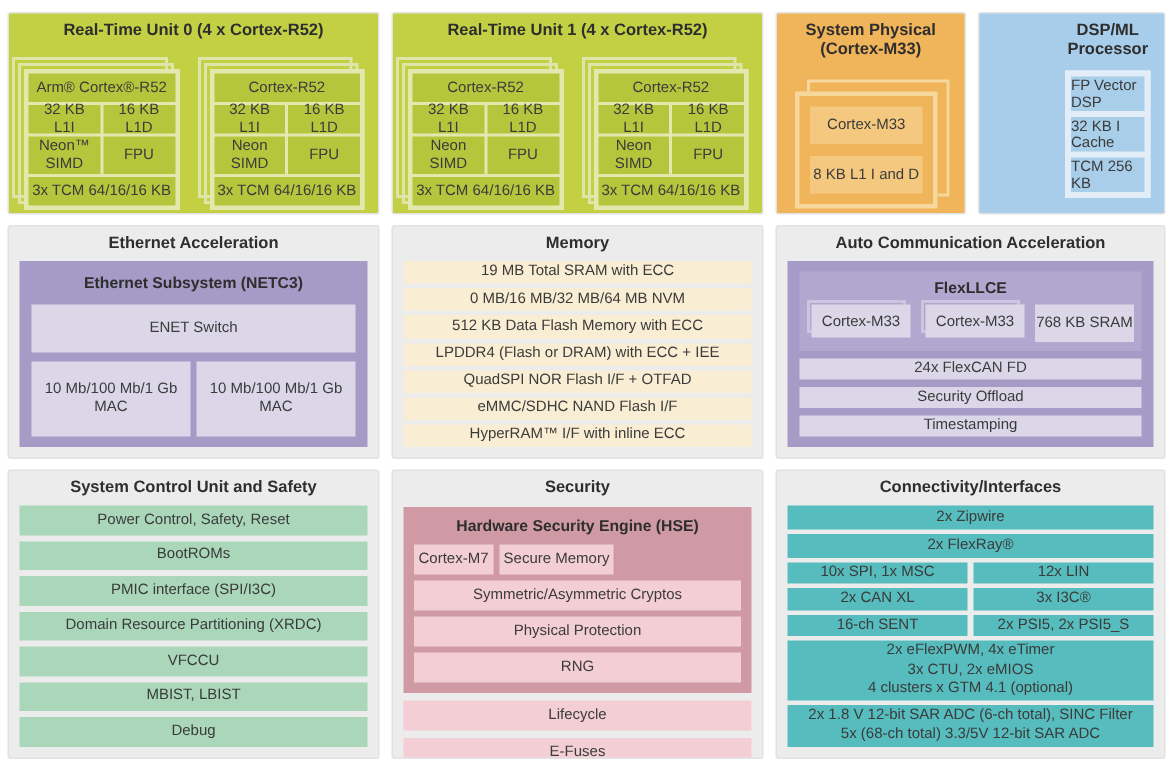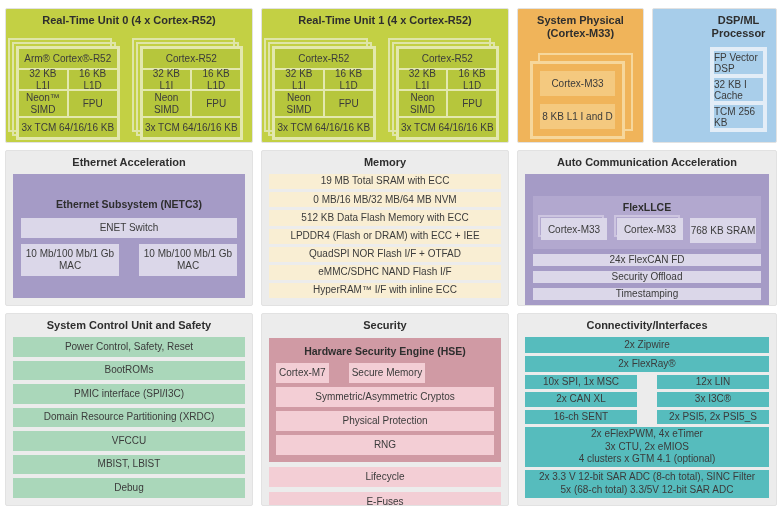--- a/index.html
+++ b/index.html
@@ -83,27 +83,27 @@
   
   .rows { flex:1; display:flex; flex-direction:column; gap:3px; padding: 2px 7px 7px 7px; }
   .row {
     flex:1; display:flex; align-items:center; justify-content:center;
     font-size:10px; text-align:center; line-height:1.25; padding:1px 3px;
   }
   .cream { background:#f9eed3; }
   .green { background:#aad7ba; }
   .teal  { background:#56bcbd; }
   .pink  { background:#f3ced5; }
-  .pair { flex:1; display:flex; gap:20px; }
+  .pair { flex:1; display:flex; gap:4px; }
   .pair .row { flex:1; }
 
   
   .purple-box {
     flex:1; margin: 2px 7px 7px 7px; background:#a59bc6;
-    display:flex; flex-direction:column; padding:22px 8px; gap:6px;
+    display:flex; flex-direction:column; padding:7px 8px; gap:6px;
   }
   .ptitle { font-size:10.5px; font-weight:bold; color:#2e2e2e; text-align:center; flex:0 0 auto; padding:2px 0; }
   .prow { background:#dbd7e9; flex:1; display:flex; align-items:center; justify-content:center; font-size:10px; text-align:center; line-height:1.2; }
   .llce-panel { background:#b2a8cf; padding:3px 5px 6px 5px; flex:0 0 auto; }
   .llce-cells { display:flex; gap:7px; }
   .m33wrap { position:relative; flex:1; padding:3px 0 0 3px; height:25px; }
   .lm { position:absolute; border:2px solid #cdc5e0; top:0; left:0; right:3px; bottom:3px; }
   .pcell { position:relative; z-index:2; background:#dbd7e9; height:100%; display:flex; align-items:center; justify-content:center; font-size:10px; }
   .pcell-plain { flex:1; background:#dbd7e9; height:25px; margin-top:3px; display:flex; align-items:center; justify-content:center; font-size:10px; }
 
@@ -306,19 +306,19 @@
       <div class="pair">
         <div class="row teal">16-ch SENT</div>
         <div class="row teal">2x PSI5, 2x PSI5_S</div>
       </div>
       <div class="row teal ml" style="flex:2.6;">
         <span>2x eFlexPWM, 4x eTimer</span>
         <span>3x CTU, 2x eMIOS</span>
         <span>4 clusters x GTM 4.1 (optional)</span>
       </div>
       <div class="row teal ml" style="flex:1.9;">
-        <span>2x 3.3 V 12-bit SAR ADC (8-ch total), SINC Filter</span>
+        <span>2x 1.8 V 12-bit SAR ADC (6-ch total), SINC Filter</span>
         <span>5x (68-ch total) 3.3/5V 12-bit SAR ADC</span>
       </div>
     </div>
   </div>
 
 </div>
 
 </body></html>

